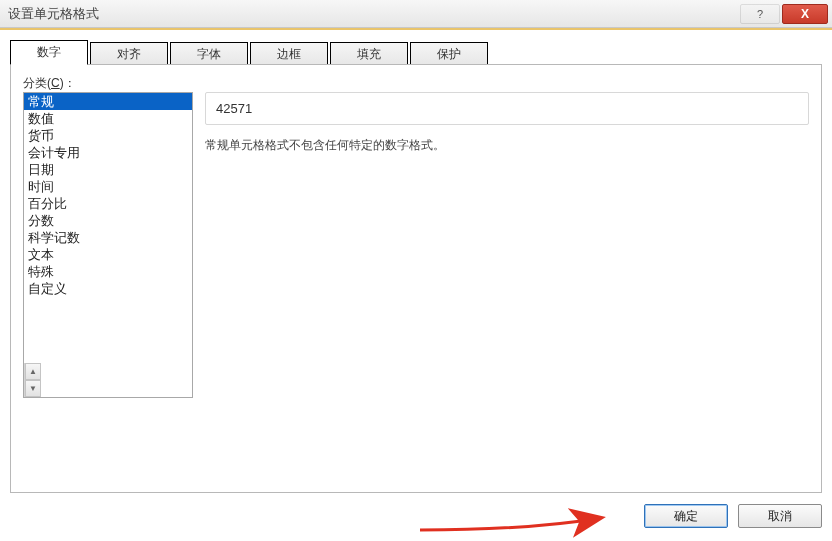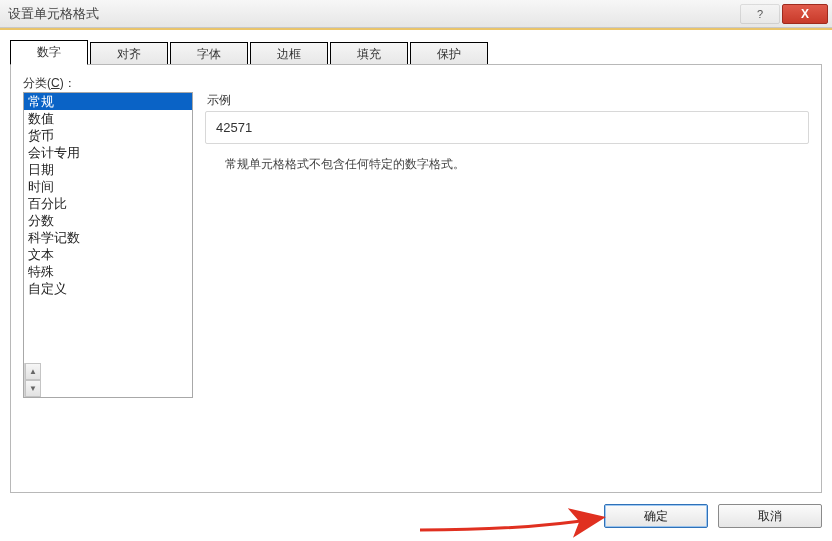--- a/index.html
+++ b/index.html
@@ -163,33 +163,32 @@
       padding: 8px 10px;
       background: #fff;
       font-size: 13px;
       color: #333;
       margin-bottom: 10px;
     }
     .desc-text {
       font-size: 12px;
       color: #444;
       padding: 2px 0;
-      margin-left: 20px;
     }
     .button-row {
       position: absolute;
       right: 0;
       bottom: 0;
       height: 30px;
       display: flex;
       gap: 10px;
       align-items: center;
     }
     .dlg-btn {
-      width: 104px;
+      width: 84px;
       height: 24px;
       border: 1px solid #8a8a8a;
       background: linear-gradient(to bottom, #fbfbfb, #e6e6e6);
       font-size: 12px;
       color: #222;
       display: flex;
       align-items: center;
       justify-content: center;
       border-radius: 2px;
     }
@@ -268,21 +267,20 @@
                 <span>▲</span>
               </div>
             <div class="scroll-track"></div>
             <div class="scroll-btn">
                 <span>▼</span>
               </div>
           </div>
         </div>
 
         <div class="right-side">
-          <div class="sample-label">示例</div>
           <div class="sample-box">
             <span>42571</span>
           </div>
           <div class="desc-text">常规单元格格式不包含任何特定的数字格式。</div>
         </div>
       </div>
     </div>
 
     <div class="button-row">
       <div class="dlg-btn primary">

